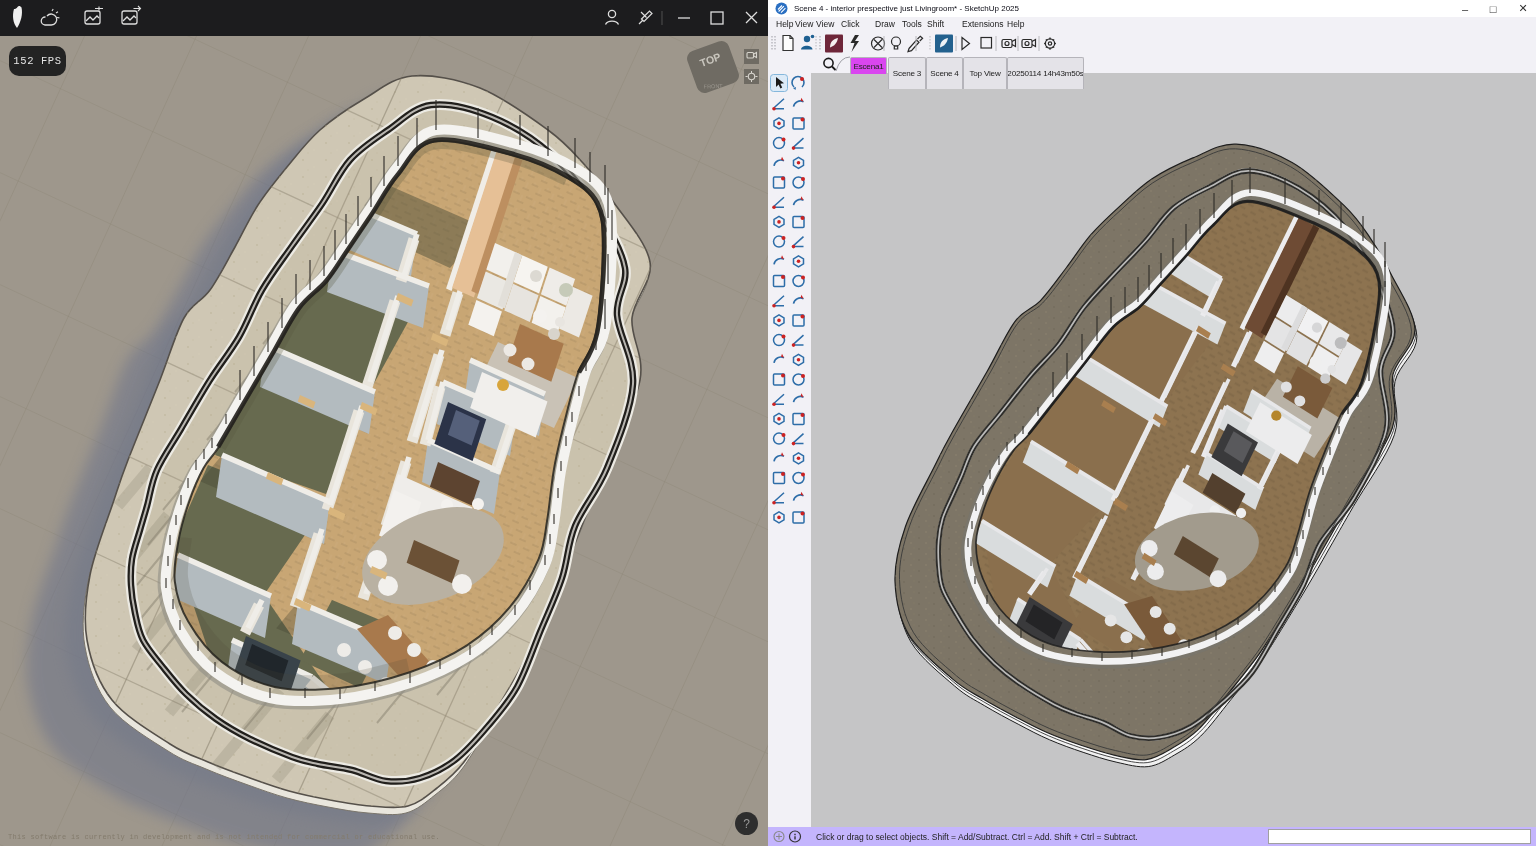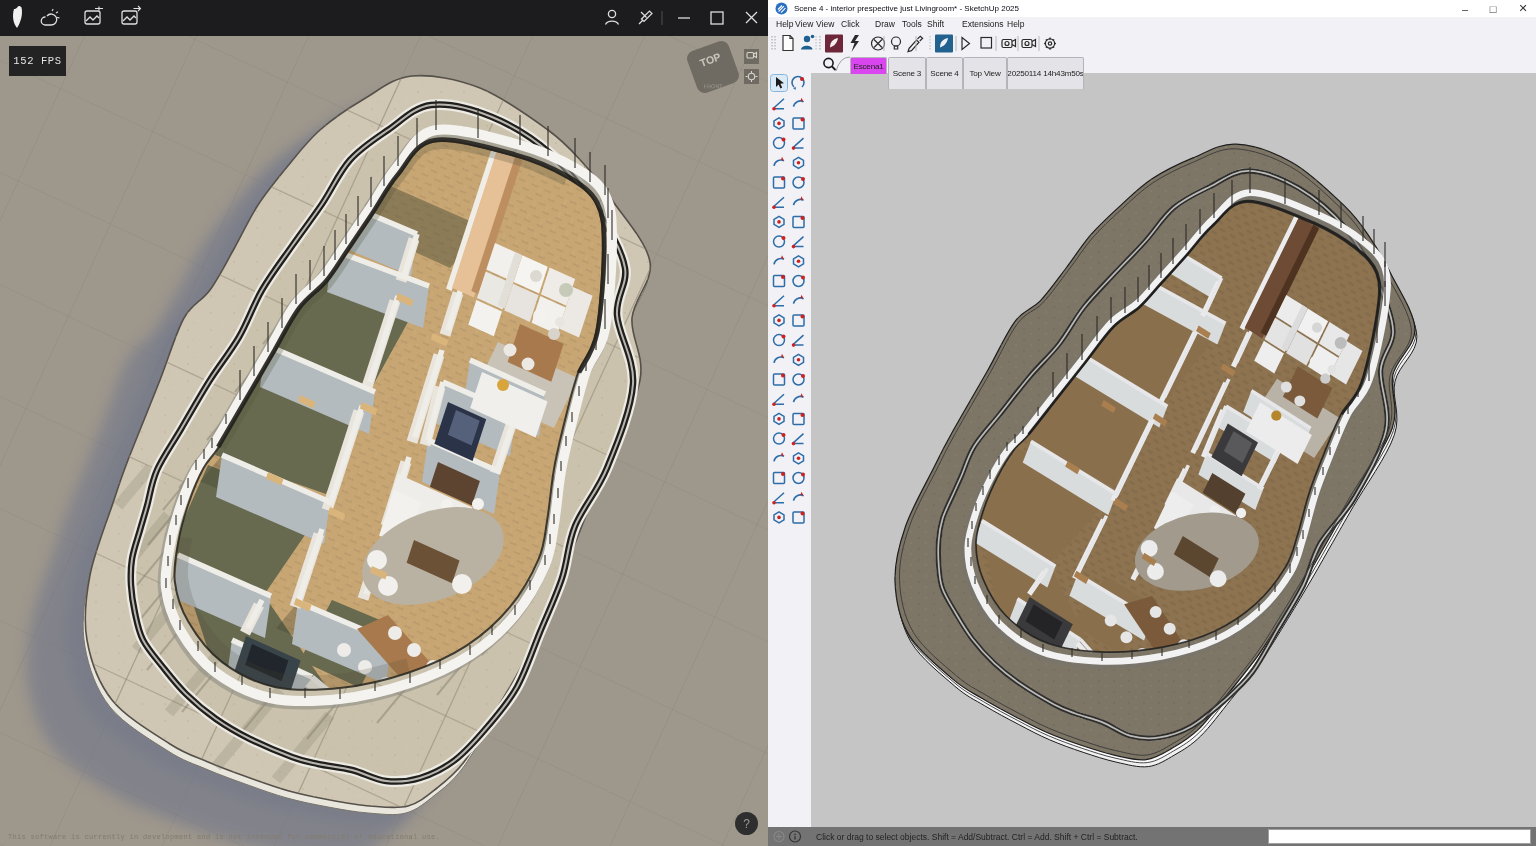--- a/index.html
+++ b/index.html
@@ -1,38 +1,38 @@
 <!DOCTYPE html>
 <html><head><meta charset="utf-8">
 <style>
 * { margin:0; padding:0; box-sizing:border-box; }
 body { width:1536px; height:846px; overflow:hidden; font-family:"Liberation Sans",sans-serif; position:relative; background:#9e978c; }
 .abs { position:absolute; }
 #lbar { left:0; top:0; width:768px; height:36px; background:#1c1c1e; }
 #lview { left:0; top:36px; width:768px; height:810px; background:#9e978c; overflow:hidden; }
 #fps { left:9px; top:46px; width:57px; height:30px; background:#232323; color:#e5e5e5;
       font-family:"Liberation Mono",monospace; font-size:10.5px; letter-spacing:0.6px;
-      display:flex; align-items:center; justify-content:center; border-radius:0; }
+      display:flex; align-items:center; justify-content:center; border-radius:10px; }
 #disc { left:8px; top:833px; color:#837b6c; font-family:"Liberation Mono",monospace; font-size:7px; letter-spacing:0.3px;}
 #help { left:735px; top:812px; width:23px; height:23px; border-radius:50%; background:#2e2e2e;
        color:#999; font-size:12px; display:flex;align-items:center;justify-content:center; }
 #rwin { left:768px; top:0; width:768px; height:846px; background:#f0f0f0; }
 #rtitle { left:768px; top:0; width:768px; height:17px; background:#ffffff; font-size:8px; color:#0a0a14;
          display:flex; align-items:center; }
 #rmenu { left:768px; top:17px; width:768px; height:15px; background:#f2f1f6; font-size:8.5px; color:#1a1a1a; }
 #rmenu span { position:absolute; top:2px; }
 #rtool { left:768px; top:32px; width:768px; height:23px; background:#f2f1f6; }
 #rtabs { left:768px; top:55px; width:768px; height:18px; background:#f2f1f6; }
 .tab { position:absolute; top:2px; height:32px; background:#e4e3e8; border:1px solid #b5b4ba; border-bottom:none;
       font-size:8.1px; letter-spacing:-0.2px; color:#222; display:flex; align-items:center; justify-content:center;
       white-space:nowrap; overflow:hidden; border-radius:2px 2px 0 0; }
 .tab.active { background:#d946ef; top:2px; height:17px; z-index:2; }
 #rpalette { left:768px; top:73px; width:43px; height:754px; background:#f2f1f6; }
 #rview { left:811px; top:73px; width:725px; height:754px; background:#c5c5c6; overflow:hidden; }
-#rstatus { left:768px; top:827px; width:768px; height:19px; background:#737373; font-size:8.5px; color:#222;
+#rstatus { left:768px; top:827px; width:768px; height:19px; background:#c4b5fd; font-size:8.5px; color:#222;
           display:flex; align-items:center; }
 #rmeas { left:1268px; top:829px; width:263px; height:15px; background:#ffffff; border:1px solid #a0a0a0; }
 .wbtn { position:absolute; top:0; width:30px; height:17px; display:flex; align-items:center; justify-content:center; color:#333; font-size:11px;}
 </style></head>
 <body>
 <div class="abs" id="lview">
  <svg width="768" height="810" viewBox="0 0 768 810">
   <defs>
    <filter id="blur7" x="-20%" y="-20%" width="140%" height="140%">
           <feGaussianBlur stdDeviation="7"></feGaussianBlur>

